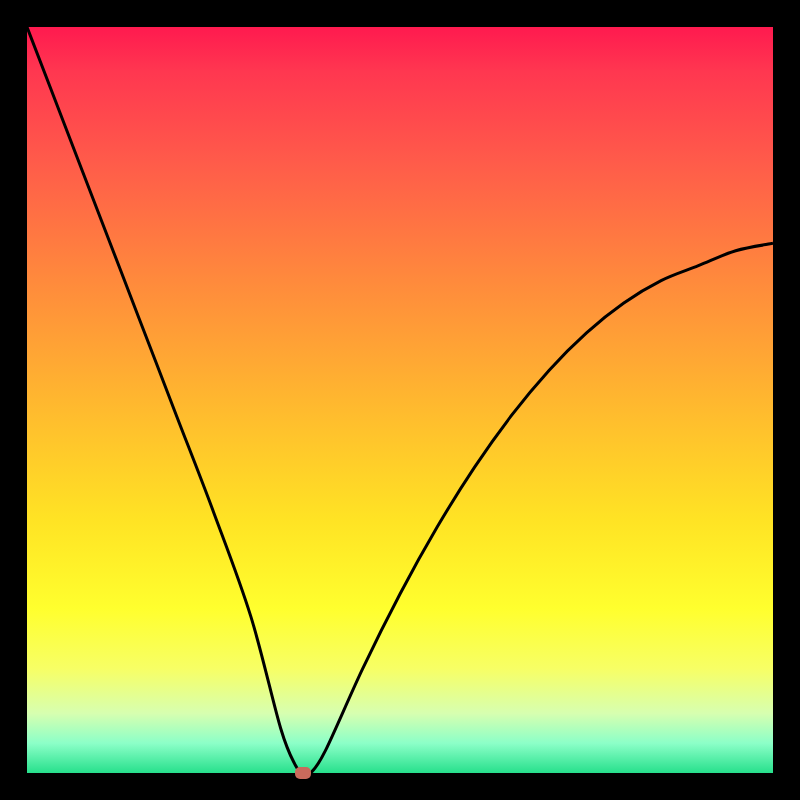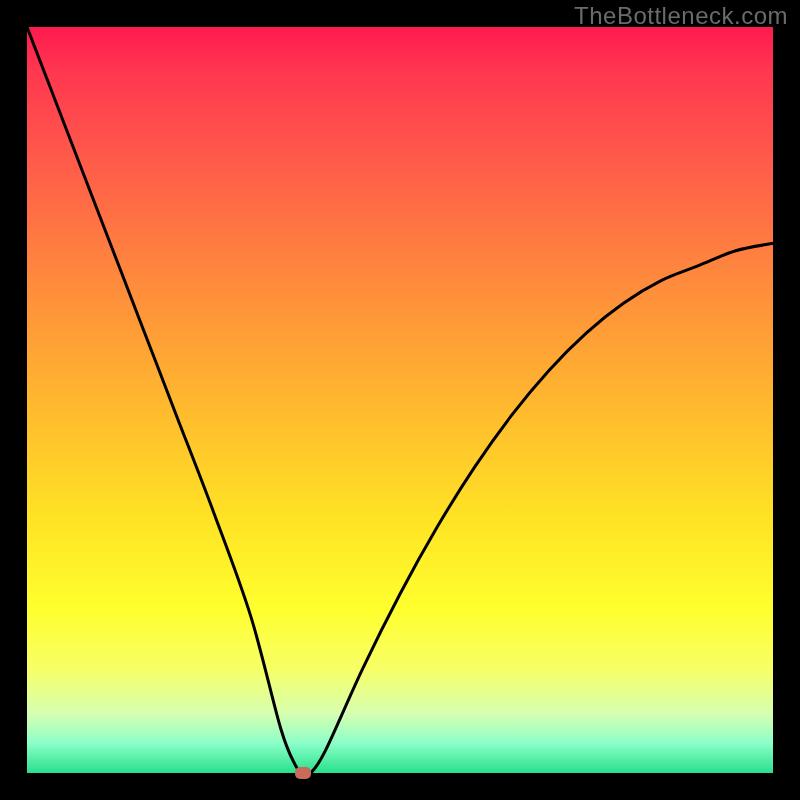--- a/index.html
+++ b/index.html
@@ -60,21 +60,20 @@
     border-radius: 5px;
     background: #c96a5c;
     transform: translate(-50%, -50%);
     z-index: 5;
   }
 </style>
 </head>
 <body>
 
 <div class="outer">
-  <div class="watermark">TheBottleneck.com</div>
 
   <div class="plot">
     <svg class="curve" viewBox="0 0 746 746" preserveAspectRatio="none">
       <path fill="none" stroke="#000000" stroke-width="3" stroke-linejoin="round" d="M 0.00 0.00 C 6.22 16.16, 24.87 64.65, 37.30 96.98 C 49.73 129.31, 62.17 161.63, 74.60 193.96 C 87.03 226.29, 99.47 258.61, 111.90 290.94 C 124.33 323.27, 136.77 355.59, 149.20 387.92 C 161.63 420.25, 174.07 451.33, 186.50 484.90 C 198.93 518.47, 212.61 553.28, 223.80 589.34 C 234.99 625.40, 246.18 676.37, 253.64 701.24 C 261.10 726.11, 264.83 731.08, 268.56 738.54 C 272.29 746.00, 273.53 744.76, 276.02 746.00 C 278.51 747.24, 279.75 749.73, 283.48 746.00 C 287.21 742.27, 289.70 741.03, 298.40 723.62 C 307.10 706.21, 323.27 667.67, 335.70 641.56 C 348.13 615.45, 360.57 590.58, 373.00 566.96 C 385.43 543.34, 397.87 520.96, 410.30 499.82 C 422.73 478.68, 435.17 458.79, 447.60 440.14 C 460.03 421.49, 472.47 404.08, 484.90 387.92 C 497.33 371.76, 509.77 356.84, 522.20 343.16 C 534.63 329.48, 547.07 317.05, 559.50 305.86 C 571.93 294.67, 584.37 284.72, 596.80 276.02 C 609.23 267.32, 621.67 259.86, 634.10 253.64 C 646.53 247.42, 658.97 243.69, 671.40 238.72 C 683.83 233.75, 696.27 227.53, 708.70 223.80 C 721.13 220.07, 739.78 217.58, 746.00 216.34"></path>
     </svg>
     <div class="marker" style="left: 276.02px; top: 746px; background: rgb(201, 106, 92);"></div>
   </div>
 </div>
 
 </body></html>

